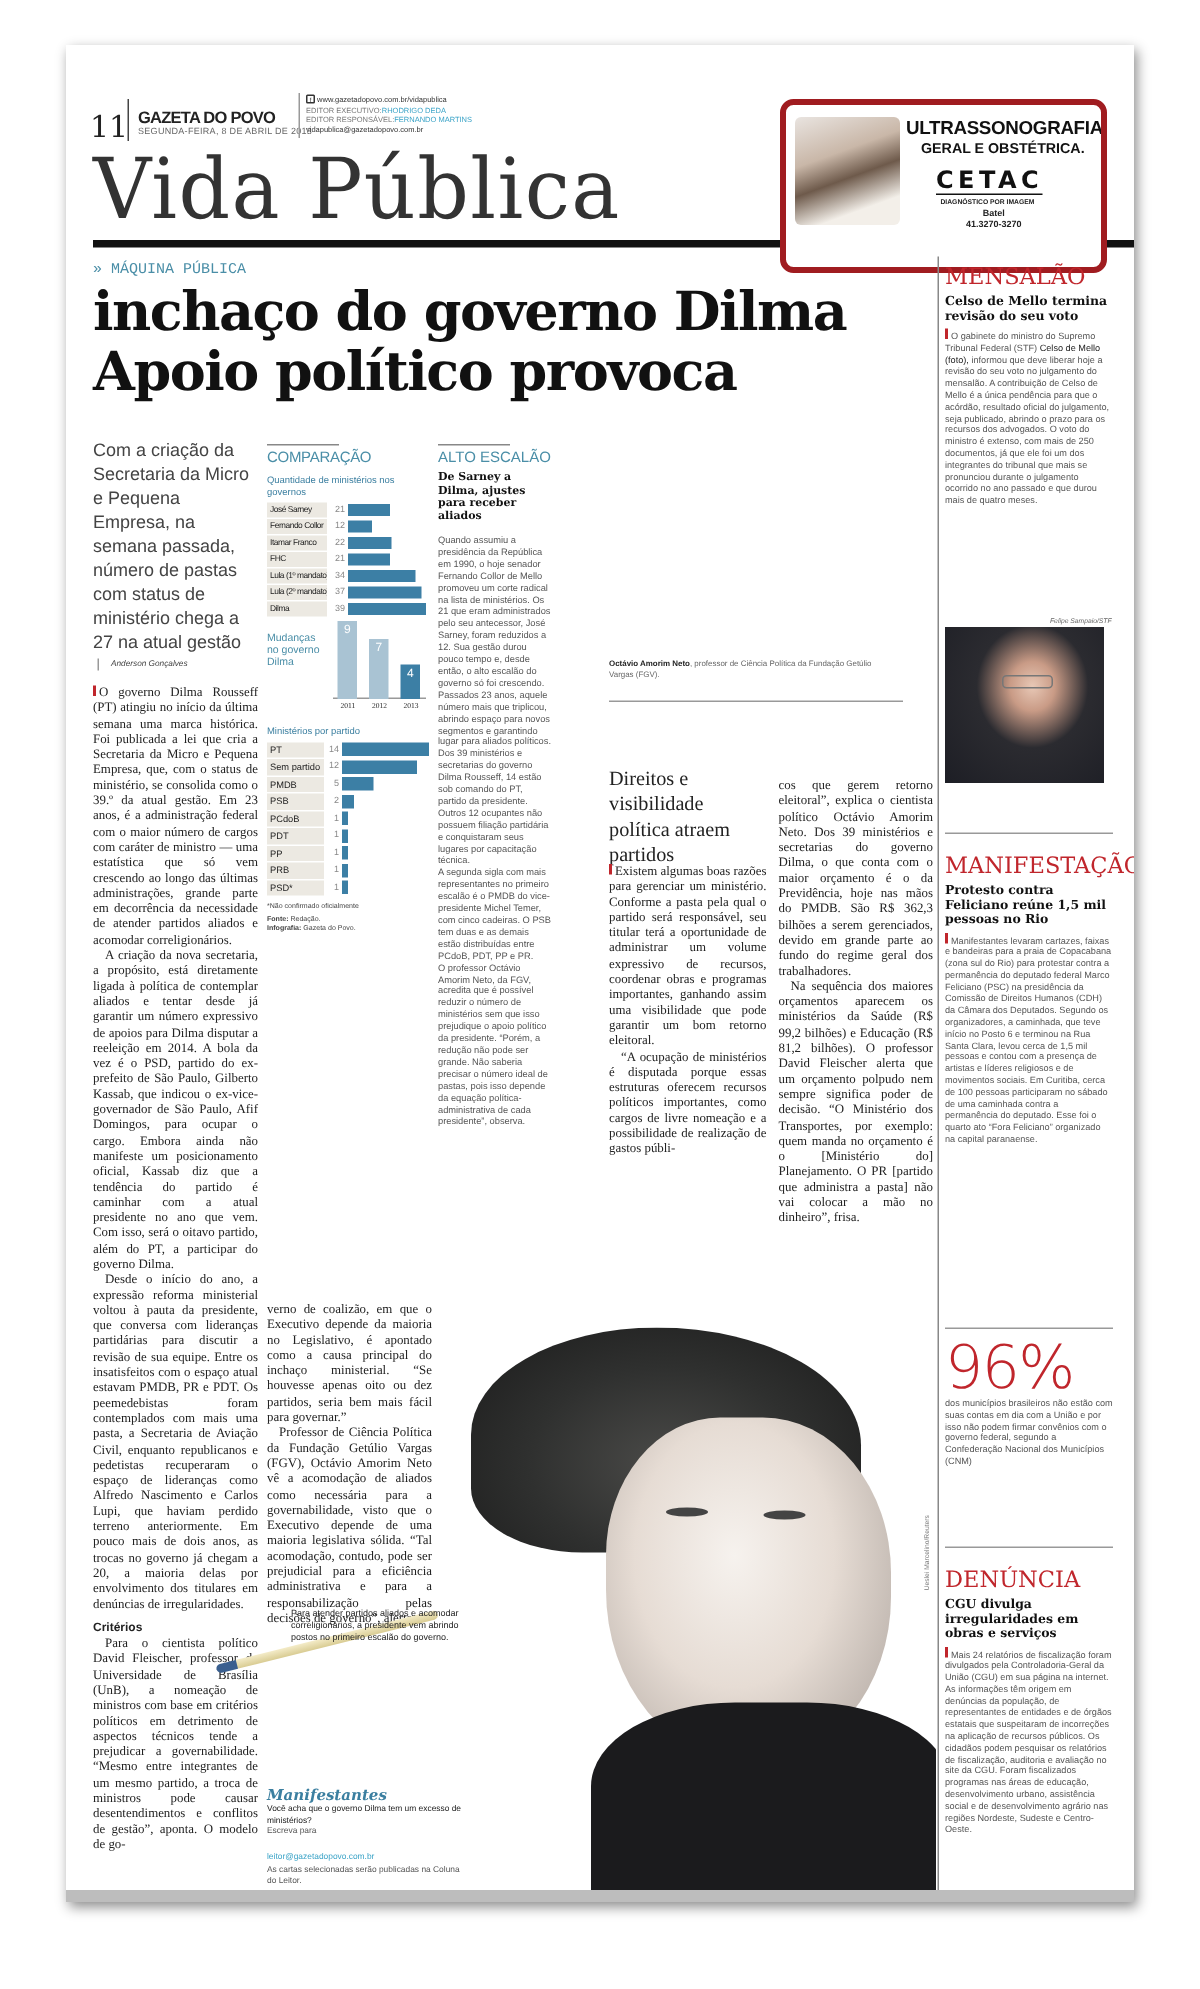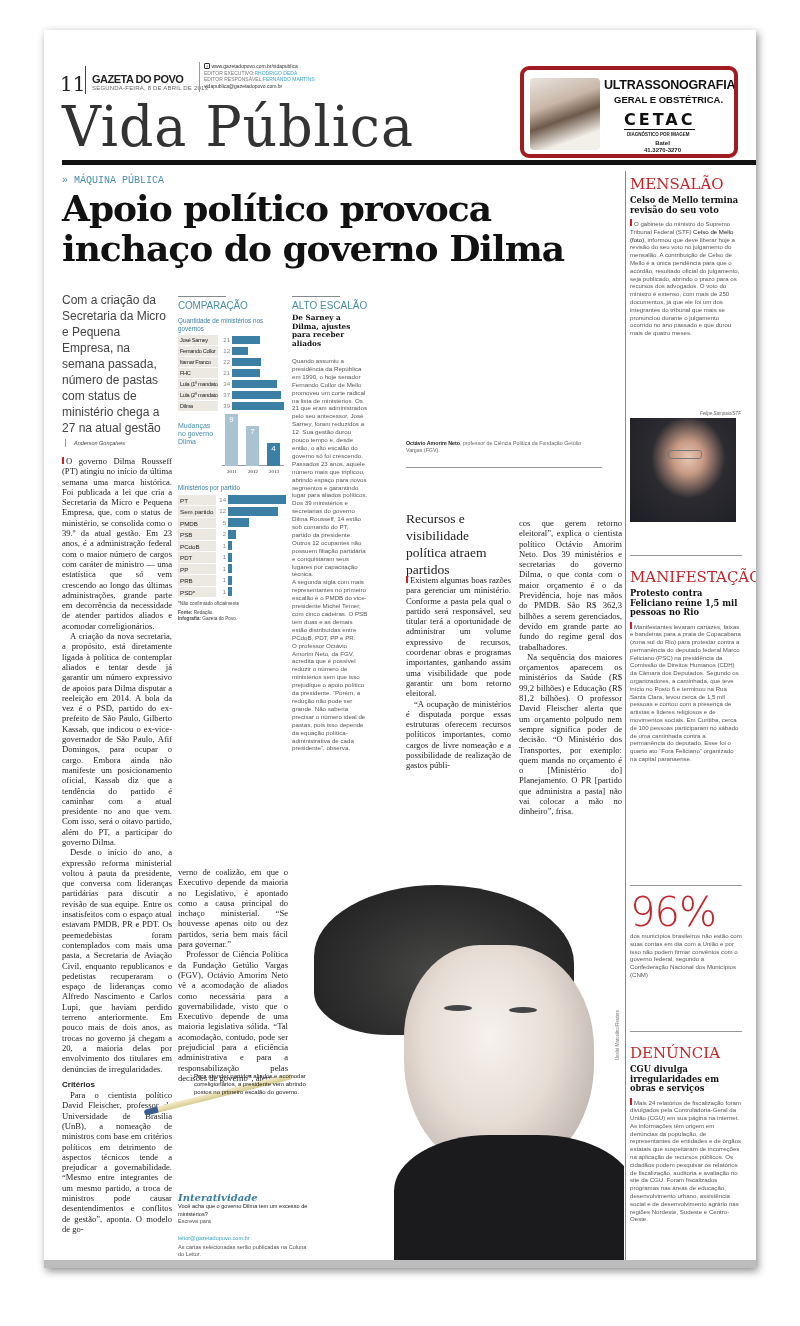--- a/index.html
+++ b/index.html
@@ -8,21 +8,21 @@
 .page{position:absolute;left:44px;top:30px;width:712px;height:1238px;background:#fff;box-shadow:2px 3px 8px rgba(0,0,0,.45);overflow:hidden}
 .abs{position:absolute}
 .pn{left:16px;top:42px;font-size:20px;font-family:"DejaVu Serif",serif;color:#222}
 .vsep{width:1px;background:#444}
 .brand{left:48px;top:43px;font-size:11px;font-weight:bold;letter-spacing:-.5px;font-family:"Liberation Sans Narrow","Liberation Sans",sans-serif}
 .date{left:48px;top:55px;font-size:6px;color:#666;letter-spacing:.2px}
 .editorial{left:160px;top:33px;font-size:5px;line-height:6.5px;color:#777}
 .editorial .cy{color:#3aa3c7}
 .masthead{left:18px;top:64px;font-size:56px;font-family:"DejaVu Serif",serif;font-weight:200;color:#333;letter-spacing:1px;transform:scaleX(.96);transform-origin:left}
 .blackbar{left:18px;top:130px;width:694px;height:5px;background:#111}
-.ad{left:476px;top:36px;width:218px;height:92px;border:4px solid #a01c20;border-radius:9px;background:#fff;overflow:hidden}
+.ad{left:476px;top:36px;width:218px;height:116px;border:4px solid #a01c20;border-radius:9px;background:#fff;overflow:hidden}
 .ad .img{position:absolute;left:6px;top:8px;width:70px;height:72px;background:linear-gradient(160deg,#e9e4e0 0%,#c9b7a8 35%,#6e5a4b 55%,#f3efe9 80%);border-radius:4px}
 .ad .l1{position:absolute;left:80px;top:8px;font-size:12.5px;font-weight:bold;color:#111;letter-spacing:-.2px}
 .ad .l2{position:absolute;left:90px;top:24px;font-size:9.5px;font-weight:bold;color:#111}
 .ad .l3{position:absolute;left:100px;top:40px;font-size:16px;font-weight:bold;font-family:"DejaVu Sans",sans-serif;letter-spacing:3px;color:#111;border-bottom:1px solid #111}
 .ad .l4{position:absolute;left:103px;top:62px;font-size:4.5px;font-weight:bold}
 .ad .l5{position:absolute;left:120px;top:70px;font-size:6px;font-weight:bold;text-align:center;line-height:7px}
 .kicker{left:18px;top:145px;font-size:10px;color:#4a8ea7;font-family:Liberation Mono, monospace}
 .headline{left:18px;top:158px;font-size:36px;line-height:40px;font-weight:bold;font-family:"DejaVu Serif",serif;letter-spacing:-1px;color:#111}
 .dek{left:18px;top:262px;width:110px;font-size:12px;line-height:16px;color:#444;font-weight:300}
 .byline{left:30px;top:410px;font-size:5.5px;font-style:italic;color:#444}
@@ -119,22 +119,22 @@
     <div class="l3">CETAC</div>
     <div class="l4">DIAGNÓSTICO POR IMAGEM</div>
     <div class="l5">
         <div>Batel</div>
         <div>41.3270-3270</div>
       </div>
   </div>
 
   <div class="abs kicker">» MÁQUINA PÚBLICA</div>
   <div class="abs headline">
+    <div>inchaço do governo Dilma</div>
     <div>Apoio político provoca</div>
-    <div>inchaço do governo Dilma</div>
   </div>
   <div class="abs dek">Com a criação da Secretaria da Micro e Pequena Empresa, na semana passada, número de pastas com status de ministério chega a 27 na atual gestão</div>
   <div class="abs byline-bar"></div>
   <div class="abs byline">Anderson Gonçalves</div>
 
   <div class="abs body col1">
     <p><span class="rmark"></span><span>O governo Dilma Rousseff (PT) atingiu no início da última semana uma marca histórica. Foi publicada a lei que cria a Secretaria da Micro e Pequena Empresa, que, com o status de ministério, se consolida como o 39.º da atual gestão. Em 23 anos, é a administração federal com o maior número de cargos com caráter de ministro — uma estatística que só vem crescendo ao longo das últimas administrações, grande parte em decorrência da necessidade de atender partidos aliados e acomodar correligionários.</span></p>
     <p>A criação da nova secretaria, a propósito, está diretamente ligada à política de contemplar aliados e tentar desde já garantir um número expressivo de apoios para Dilma disputar a reeleição em 2014. A bola da vez é o PSD, partido do ex-prefeito de São Paulo, Gilberto Kassab, que indicou o ex-vice-governador de São Paulo, Afif Domingos, para ocupar o cargo. Embora ainda não manifeste um posicionamento oficial, Kassab diz que a tendência do partido é caminhar com a atual presidente no ano que vem. Com isso, será o oitavo partido, além do PT, a participar do governo Dilma.</p>
     <p>Desde o início do ano, a expressão reforma ministerial voltou à pauta da presidente, que conversa com lideranças partidárias para discutir a revisão de sua equipe. Entre os insatisfeitos com o espaço atual estavam PMDB, PR e PDT. Os peemedebistas foram contemplados com mais uma pasta, a Secretaria de Aviação Civil, enquanto republicanos e pedetistas recuperaram o espaço de lideranças como Alfredo Nascimento e Carlos Lupi, que haviam perdido terreno anteriormente. Em pouco mais de dois anos, as trocas no governo já chegam a 20, a maioria delas por envolvimento dos titulares em denúncias de irregularidades.</p>
     <p style="text-indent:0;font-family:'Liberation Sans',sans-serif;font-weight:bold;font-size:8px;margin-top:6px">Critérios</p>
@@ -257,21 +257,21 @@
     <div class="st">De Sarney a Dilma, ajustes para receber aliados</div>
     <div class="txt" style="white-space:pre-line">Quando assumiu a presidência da República em 1990, o hoje senador Fernando Collor de Mello promoveu um corte radical na lista de ministérios. Os 21 que eram administrados pelo seu antecessor, José Sarney, foram reduzidos a 12. Sua gestão durou pouco tempo e, desde então, o alto escalão do governo só foi crescendo. Passados 23 anos, aquele número mais que triplicou, abrindo espaço para novos segmentos e garantindo lugar para aliados políticos.
 Dos 39 ministérios e secretarias do governo Dilma Rousseff, 14 estão sob comando do PT, partido da presidente. Outros 12 ocupantes não possuem filiação partidária e conquistaram seus lugares por capacitação técnica.
 A segunda sigla com mais representantes no primeiro escalão é o PMDB do vice-presidente Michel Temer, com cinco cadeiras. O PSB tem duas e as demais estão distribuídas entre PCdoB, PDT, PP e PR.
 O professor Octávio Amorim Neto, da FGV, acredita que é possível reduzir o número de ministérios sem que isso prejudique o apoio político da presidente. “Porém, a redução não pode ser grande. Não saberia precisar o número ideal de pastas, pois isso depende da equação política-administrativa de cada presidente”, observa.</div>
   </div>
 
   <div class="abs quote-src"><b>Octávio Amorim Neto</b><span>, professor de Ciência Política da Fundação Getúlio Vargas (FGV).</span></div>
   <div class="abs qrule"></div>
 
-  <div class="abs sechead">Recursos e visibilidade política atraem partidos</div>
+  <div class="abs sechead">Direitos e visibilidade política atraem partidos</div>
   <div class="abs body col4a">
     <p><span class="rmark"></span><span>Existem algumas boas razões para gerenciar um ministério. Conforme a pasta pela qual o partido será responsável, seu titular terá a oportunidade de administrar um volume expressivo de recursos, coordenar obras e programas importantes, ganhando assim uma visibilidade que pode garantir um bom retorno eleitoral.</span></p>
     <p>“A ocupação de ministérios é disputada porque essas estruturas oferecem recursos políticos importantes, como cargos de livre nomeação e a possibilidade de realização de gastos públi-</p>
   </div>
   <div class="abs body col4b">
     <p>cos que gerem retorno eleitoral”, explica o cientista político Octávio Amorim Neto. Dos 39 ministérios e secretarias do governo Dilma, o que conta com o maior orçamento é o da Previdência, hoje nas mãos do PMDB. São R$ 362,3 bilhões a serem gerenciados, devido em grande parte ao fundo do regime geral dos trabalhadores.</p>
     <p>Na sequência dos maiores orçamentos aparecem os ministérios da Saúde (R$ 99,2 bilhões) e Educação (R$ 81,2 bilhões). O professor David Fleischer alerta que um orçamento polpudo nem sempre significa poder de decisão. “O Ministério dos Transportes, por exemplo: quem manda no orçamento é o [Ministério do] Planejamento. O PR [partido que administra a pasta] não vai colocar a mão no dinheiro”, frisa.</p>
   </div>
 
   <div class="dilma">
@@ -279,21 +279,21 @@
     <div class="face"></div>
     <div class="eye" style="left:150px;top:120px"></div>
     <div class="eye" style="left:215px;top:122px"></div>
     <div class="jacket"></div>
   </div>
   <div class="pencil"></div>
   <div class="abs dilma-credit">Ueslei Marcelino/Reuters</div>
   <div class="abs caption">Para atender partidos aliados e acomodar correligionários, a presidente vem abrindo postos no primeiro escalão do governo.</div>
 
   <div class="abs interat">
-    <div class="t">Interatividade</div>
+    <div class="t">Manifestantes</div>
     <div class="q">Você acha que o governo Dilma tem um excesso de ministérios?</div>
     <div class="s">Escreva para</div>
     <a class="s link">leitor@gazetadopovo.com.br</a>
     <div class="s">As cartas selecionadas serão publicadas na Coluna do Leitor.</div>
   </div>
 
   <div class="abs sidebar">
     <div class="vline"></div>
 
     <div class="sb-sec" style="top:4px">

